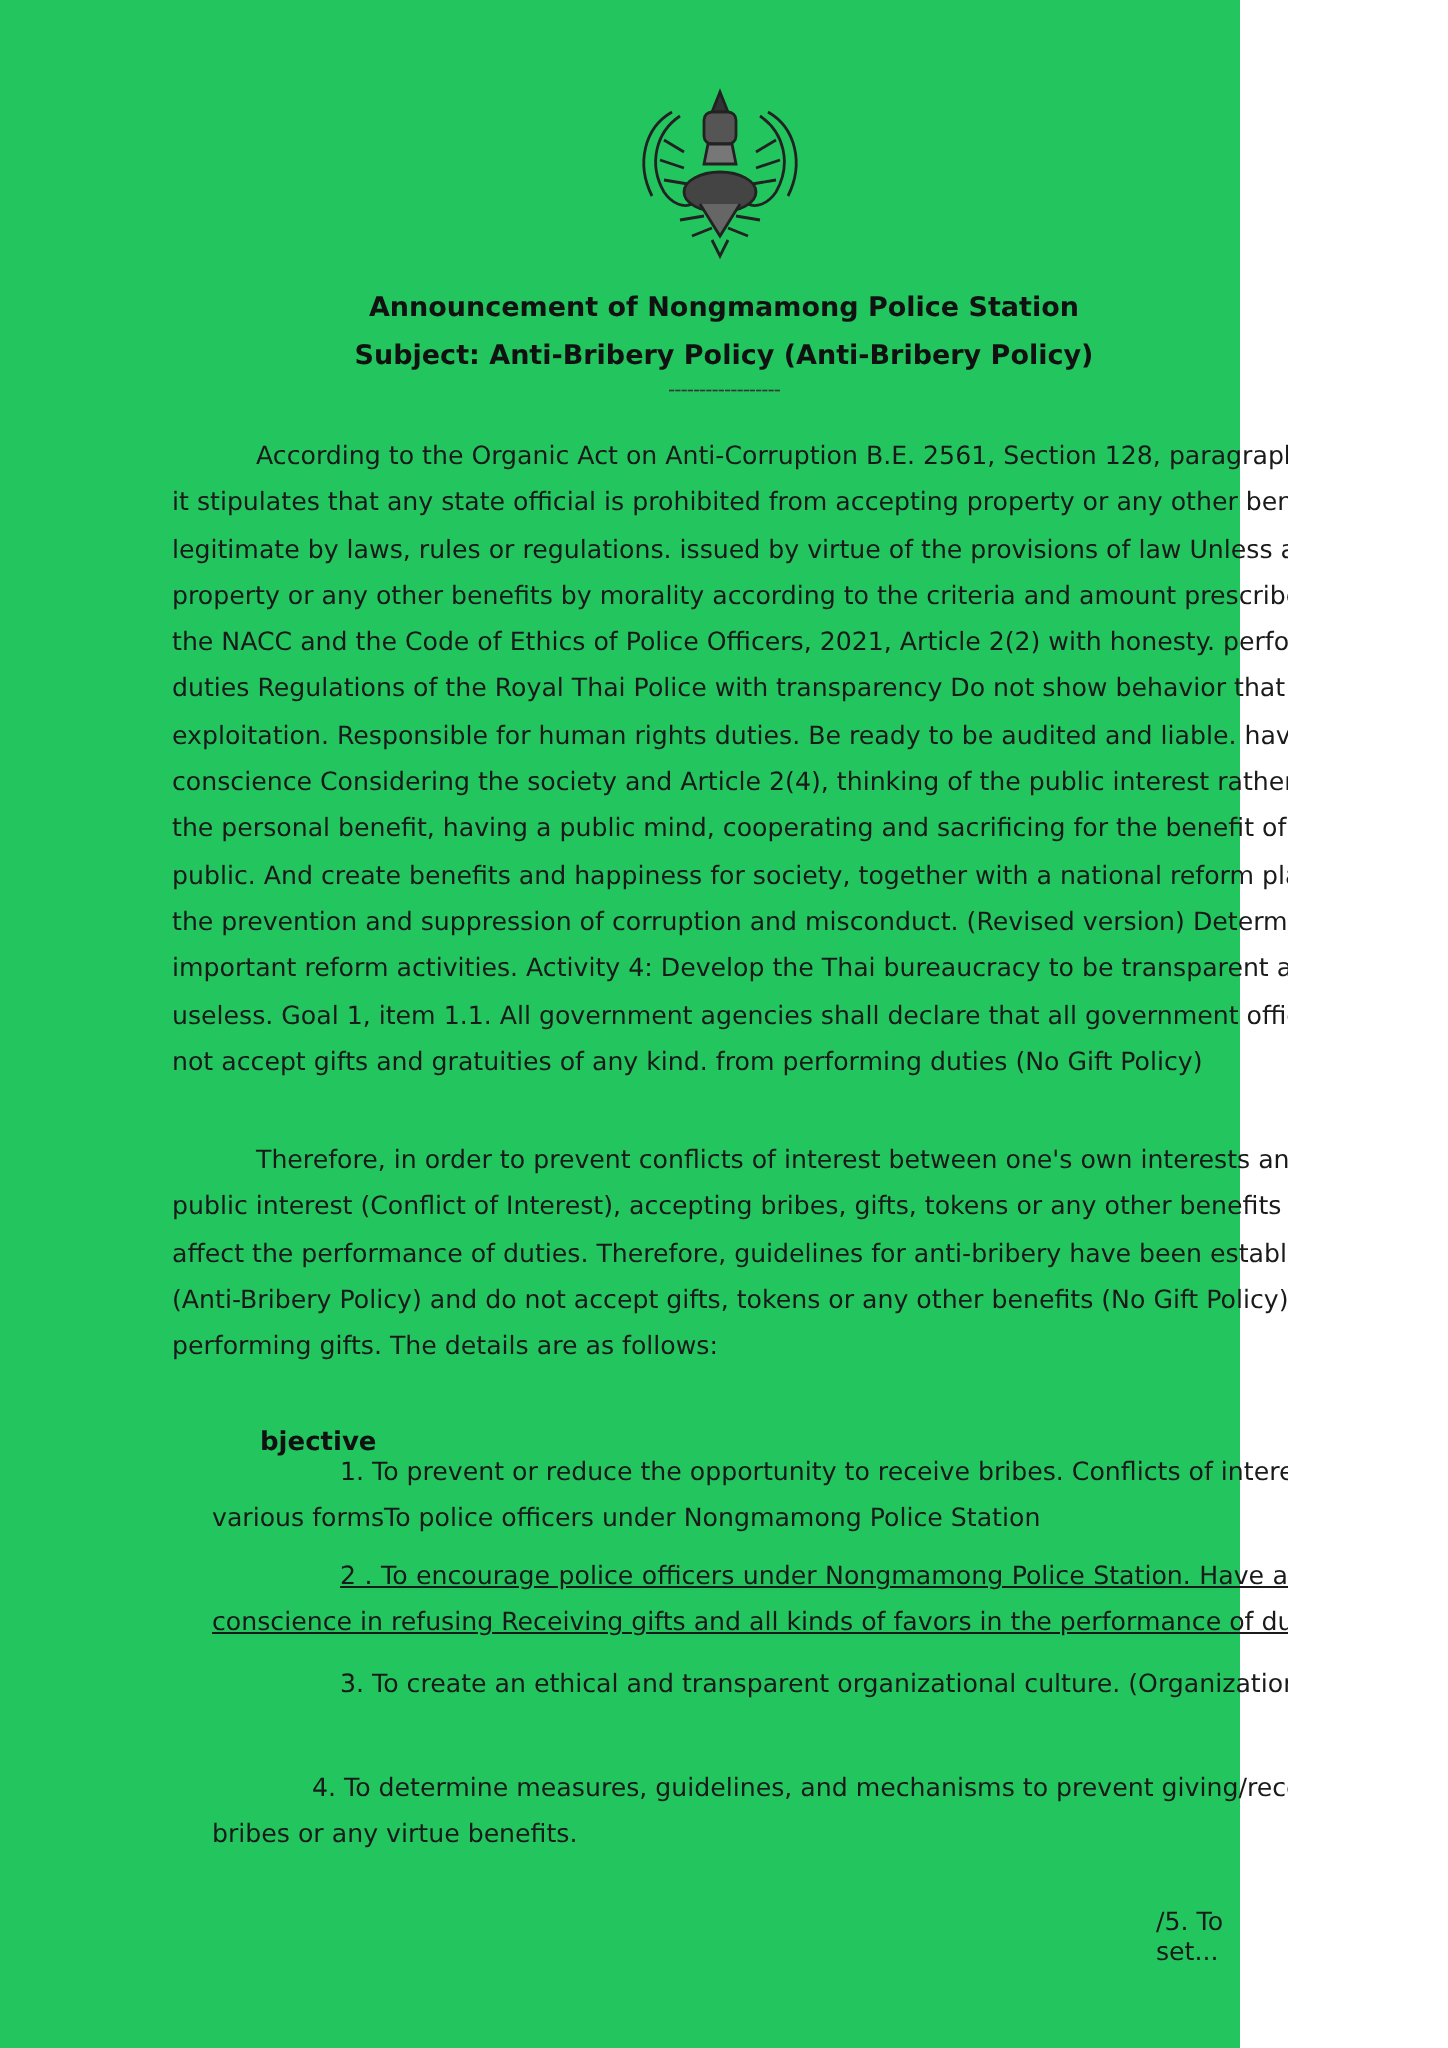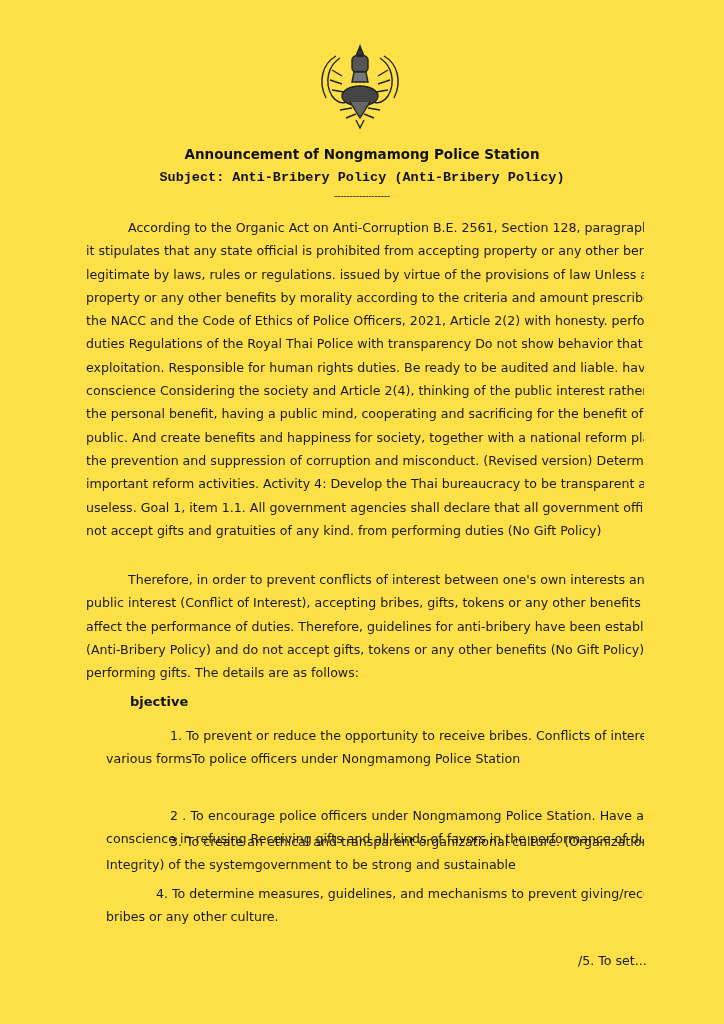--- a/index.html
+++ b/index.html
@@ -1,37 +1,37 @@
 <!DOCTYPE html>
 <html><head>
 <meta charset="utf-8">
 <style>
   html, body { margin: 0; padding: 0; background: #ffffff; }
   body { width: 724px; height: 1024px; position: relative; overflow: hidden;
          font-family: "DejaVu Sans", sans-serif; color: #1a1a1a; }
-  .page { position: absolute; left: 0; top: 0; width: 724px; height: 1024px; background: #fde047; }
+  .page { position: absolute; left: 0; top: 0; width: 620px; height: 1024px; background: #22c55e; }
   .emblem { position: absolute; left: 310px; top: 36px; width: 100px; height: 100px; }
   .title { position: absolute; left: 0; width: 724px; text-align: center;
            font-size: 13.5px; font-weight: bold; color: #111; }
   .t1 { top: 146px; }
-  .t2 { top: 170px; font-family: Liberation Mono, monospace; }
+  .t2 { top: 170px; }
   .dashes { position: absolute; left: 0; width: 724px; top: 190px; text-align: center;
             font-size: 10px; color: #333; letter-spacing: -0.5px; }
   .para { position: absolute; left: 86px; width: 558px; font-size: 12.6px;
           line-height: 23.3px; text-align: justify; color: #1a1a1a; }
   .para .ln { display: block; text-align: justify; text-align-last: justify; white-space: nowrap; overflow: hidden; }
   .para .ln.last { text-align-last: left; }
   .p1 { top: 216px; }
   .p2 { top: 568px; }
-  .heading { position: absolute; left: 130px; top: 694px; font-size: 13px; font-weight: bold; color: #111; }
+  .heading { position: absolute; left: 130px; top: 714px; font-size: 13px; font-weight: bold; color: #111; }
   .item { position: absolute; left: 86px; width: 558px; font-size: 12.6px; line-height: 23.3px; }
   .item .ln { display: block; white-space: nowrap; overflow: hidden; text-align: justify; text-align-last: justify; }
   .item .ln.last { text-align-last: left; margin-left: 20px; }
   .i1 { top: 724px; }
-  .i2 { top: 804px; }
+  .i2 { top: 776px; text-decoration: underline; }
   .i3 { top: 830px; }
   .i4 { top: 882px; }
   .ind1 { padding-left: 84px; }
   .ind2 { padding-left: 42px; }
   .ind4 { padding-left: 70px; }
   .footer { position: absolute; left: 578px; top: 934px; font-size: 12.6px; color: #1a1a1a; margin-top: 19px; }
 </style>
 </head>
 <body>
 
@@ -92,21 +92,20 @@
   <div class="item i1">
     <span class="ln ind1">1. To prevent or reduce the opportunity to receive bribes. Conflicts of interest in</span>
     <span class="ln last">various formsTo police officers under Nongmamong Police Station</span>
   </div>
   <div class="item i2">
     <span class="ln ind1">2 .  To encourage police officers under Nongmamong Police Station. Have a</span>
     <span class="ln last">conscience in refusing Receiving gifts and all kinds of favors in the performance of duties</span>
   </div>
   <div class="item i3">
     <span class="ln ind1">3.  To create an ethical and transparent organizational culture. (Organization of</span>
-    <span class="ln last">Integrity) of the systemgovernment to be strong and sustainable</span>
   </div>
   <div class="item i4">
     <span class="ln ind4">4. To determine measures, guidelines, and mechanisms to prevent giving/receiving</span>
-    <span class="ln last">bribes or any other culture.</span>
+    <span class="ln last">bribes or any virtue benefits.</span>
   </div>
 
   <div class="footer">/5. To set...</div>
 </div>
 
 </body></html>

